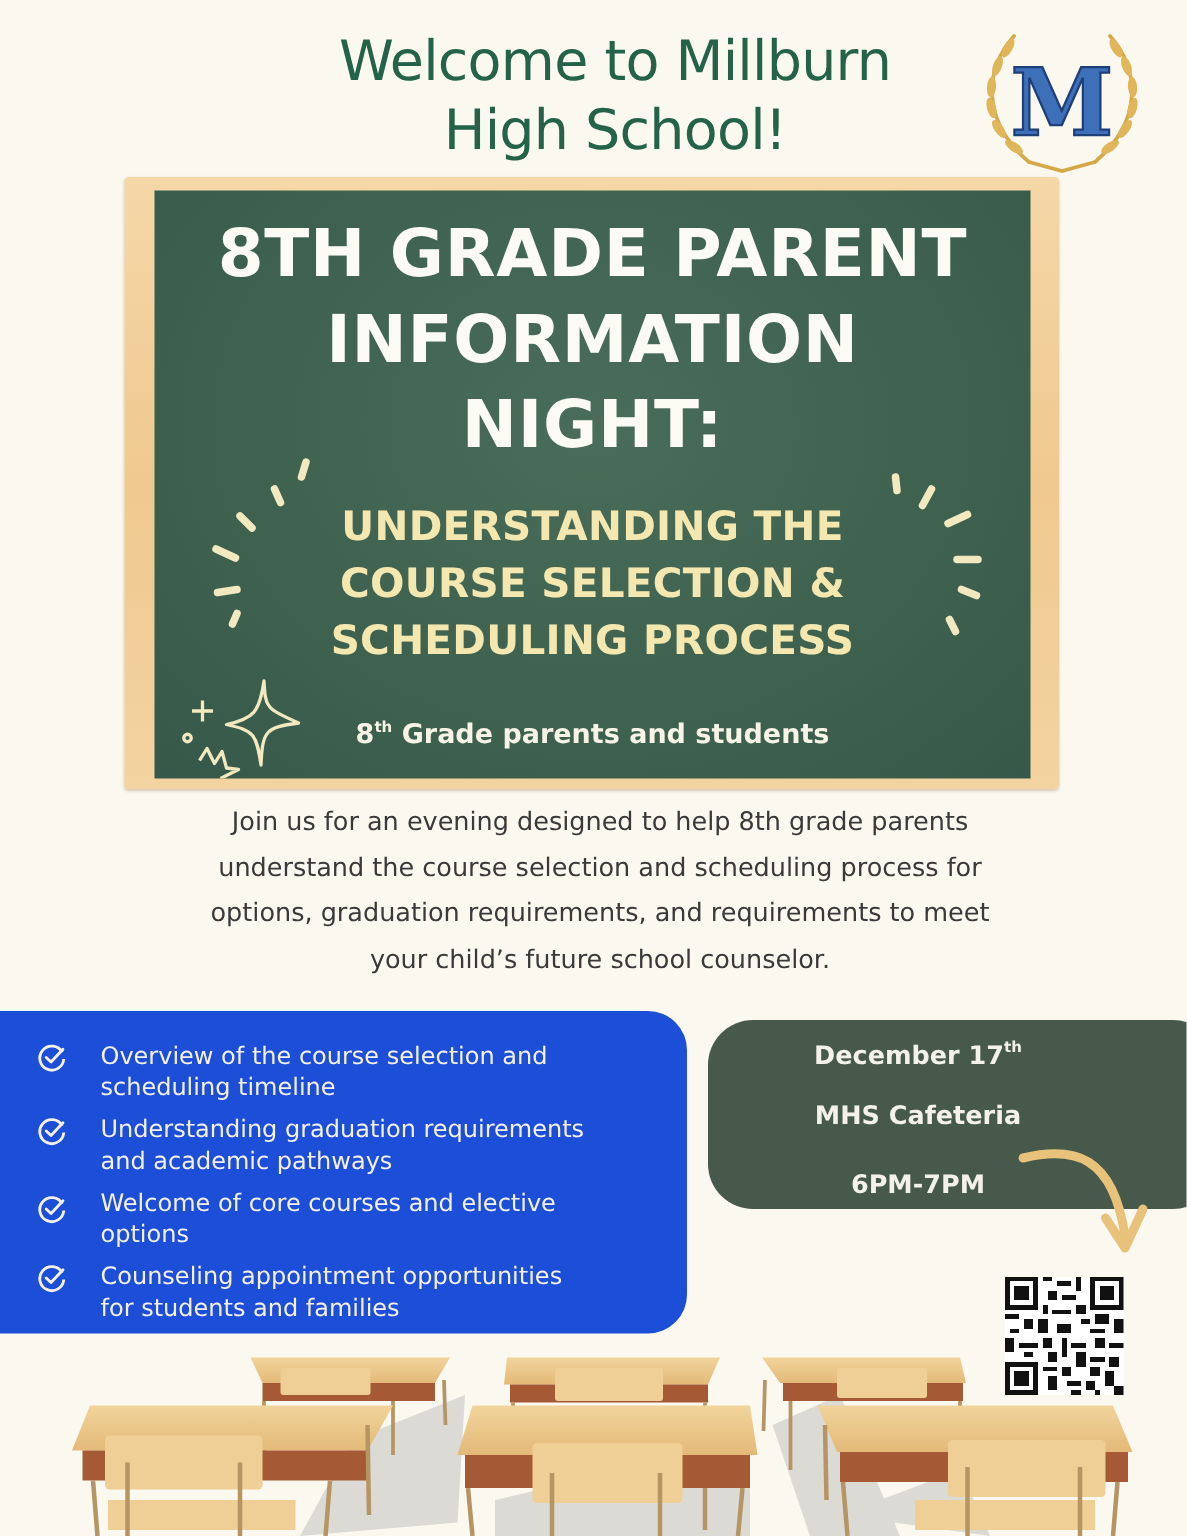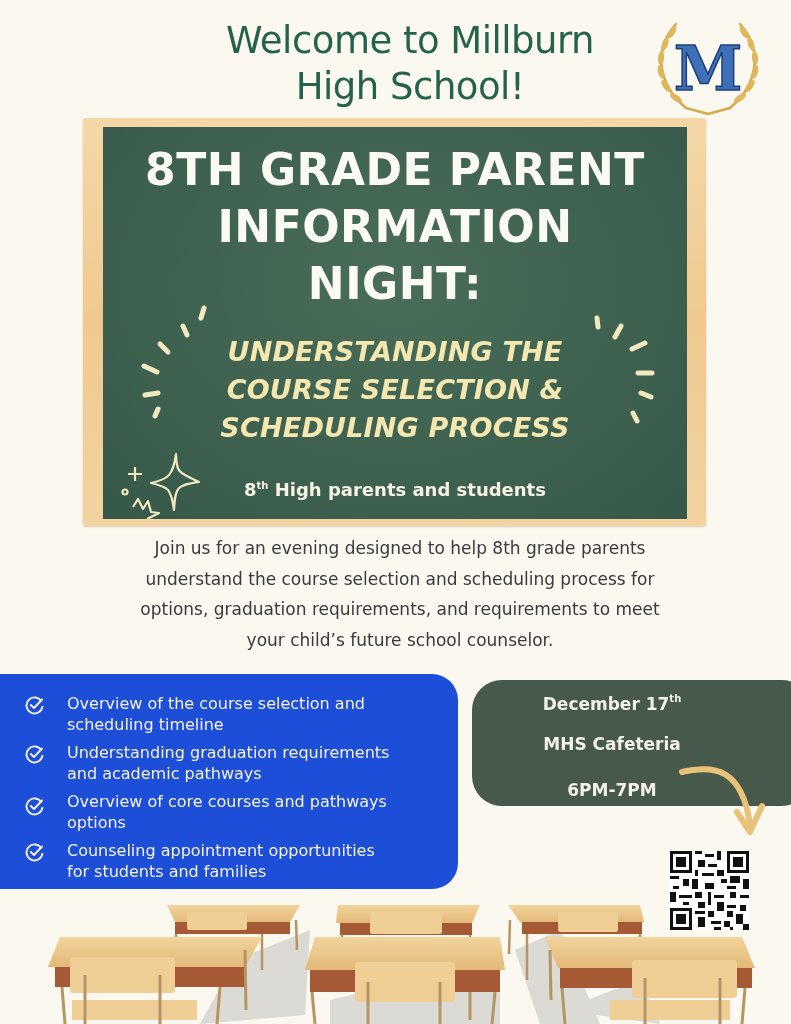--- a/index.html
+++ b/index.html
@@ -30,21 +30,21 @@
     background: radial-gradient(ellipse at 50% 40%, #4a6d5a 0%, #3f6250 55%, #36584a 100%);
   }
   .board-title {
     left: 103px; top: 141px; width: 584px; text-align: center;
     color: #fbfbf4; font-weight: bold; font-family: "DejaVu Sans", sans-serif;
     font-size: 44px; line-height: 57px; letter-spacing: 0.5px;
   }
   .board-sub {
     left: 103px; top: 333px; width: 584px; text-align: center;
     color: #f4e8b0; font-weight: bold; font-family: "DejaVu Sans", sans-serif;
-    font-size: 27px; line-height: 38px; letter-spacing: 0.2px; font-style: italic;
+    font-size: 27px; line-height: 38px; letter-spacing: 0.2px;
   }
   .board-aud {
     left: 103px; top: 474px; width: 584px; text-align: center;
     color: #f7f3e6; font-weight: bold; font-family: "DejaVu Sans", sans-serif;
     font-size: 18px; line-height: 24px;
   }
   .board-aud sup { font-size: 10px; vertical-align: 7px; }
   .rays { left: 103px; top: 127px; width: 584px; height: 392px; }
 
   
@@ -147,21 +147,21 @@
   <div>INFORMATION</div>
   <div>NIGHT:</div>
 </div>
 
 <div class="abs board-sub">
   <div>UNDERSTANDING THE</div>
   <div>COURSE SELECTION &amp;</div>
   <div>SCHEDULING PROCESS</div>
 </div>
 
-<div class="abs board-aud"><span>8</span><sup>th</sup><span> High parents and students</span></div>
+<div class="abs board-aud"><span>8</span><sup>th</sup><span> Grade parents and students</span></div>
 
 <div class="abs desc">
   <div>Join us for an evening designed to help 8th grade parents</div>
   <div>understand the course selection and scheduling process for</div>
   <div>options, graduation requirements, and requirements to meet</div>
   <div>your child’s future school counselor.</div>
 </div>
 
 <div class="abs bullets">
   <div class="bullet-item" style="top:19px;">
@@ -183,21 +183,21 @@
         <div>Understanding graduation requirements</div>
         <div>and academic pathways</div>
       </div>
   </div>
   <div class="bullet-item" style="top:117px;">
     <svg class="check" style="top:5px;" viewBox="0 0 20 20">
         <path d="M16.5 6.5 A8 8 0 1 0 17.5 11" fill="none" stroke="#f3f1ea" stroke-width="1.9"></path>
         <path d="M5.8 10 L9 13 L17 4.5" fill="none" stroke="#f3f1ea" stroke-width="1.9" stroke-linecap="round" stroke-linejoin="round"></path>
       </svg>
     <div class="txt">
-        <div>Overview of core courses and pathways</div>
+        <div>Welcome of core courses and elective</div>
         <div>options</div>
       </div>
   </div>
   <div class="bullet-item" style="top:166px;">
     <svg class="check" viewBox="0 0 20 20">
         <path d="M16.5 6.5 A8 8 0 1 0 17.5 11" fill="none" stroke="#f3f1ea" stroke-width="1.9"></path>
         <path d="M5.8 10 L9 13 L17 4.5" fill="none" stroke="#f3f1ea" stroke-width="1.9" stroke-linecap="round" stroke-linejoin="round"></path>
       </svg>
     <div class="txt">
         <div>Counseling appointment opportunities</div>

